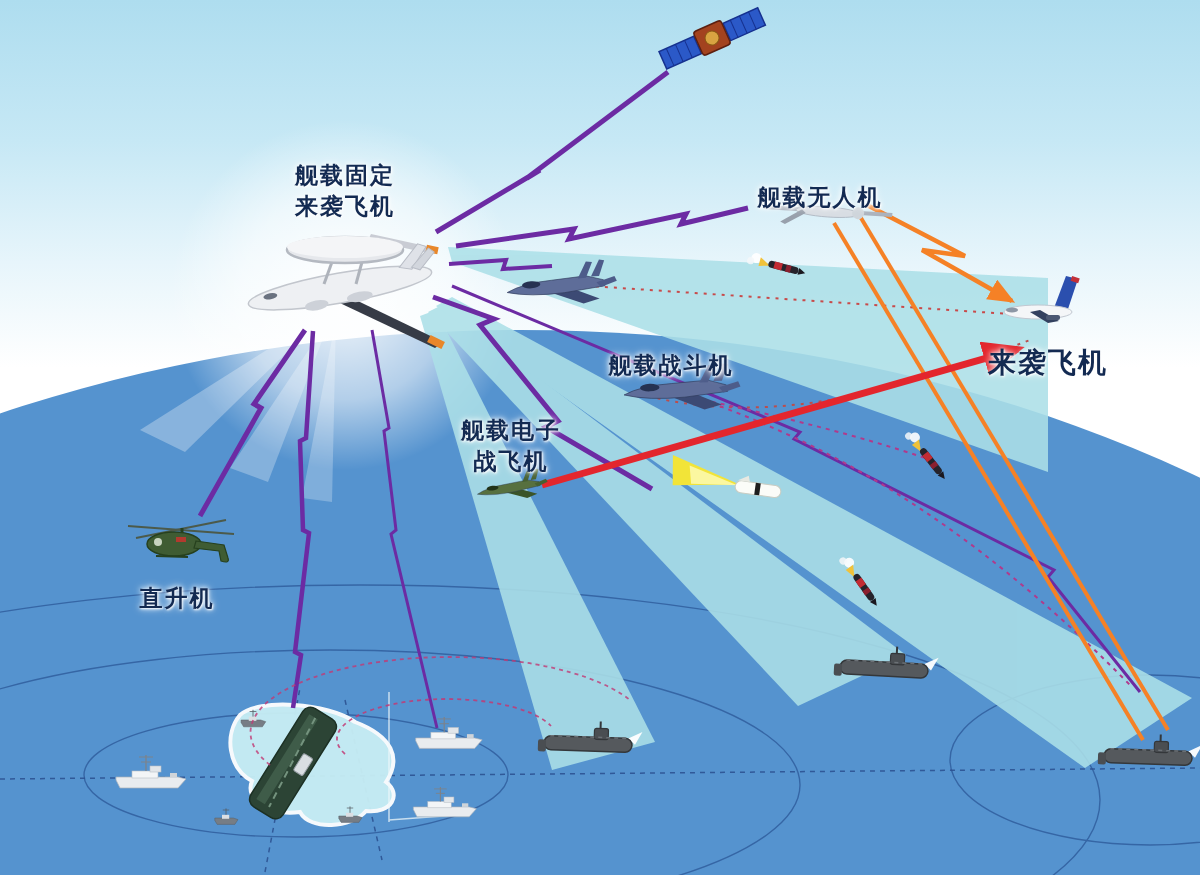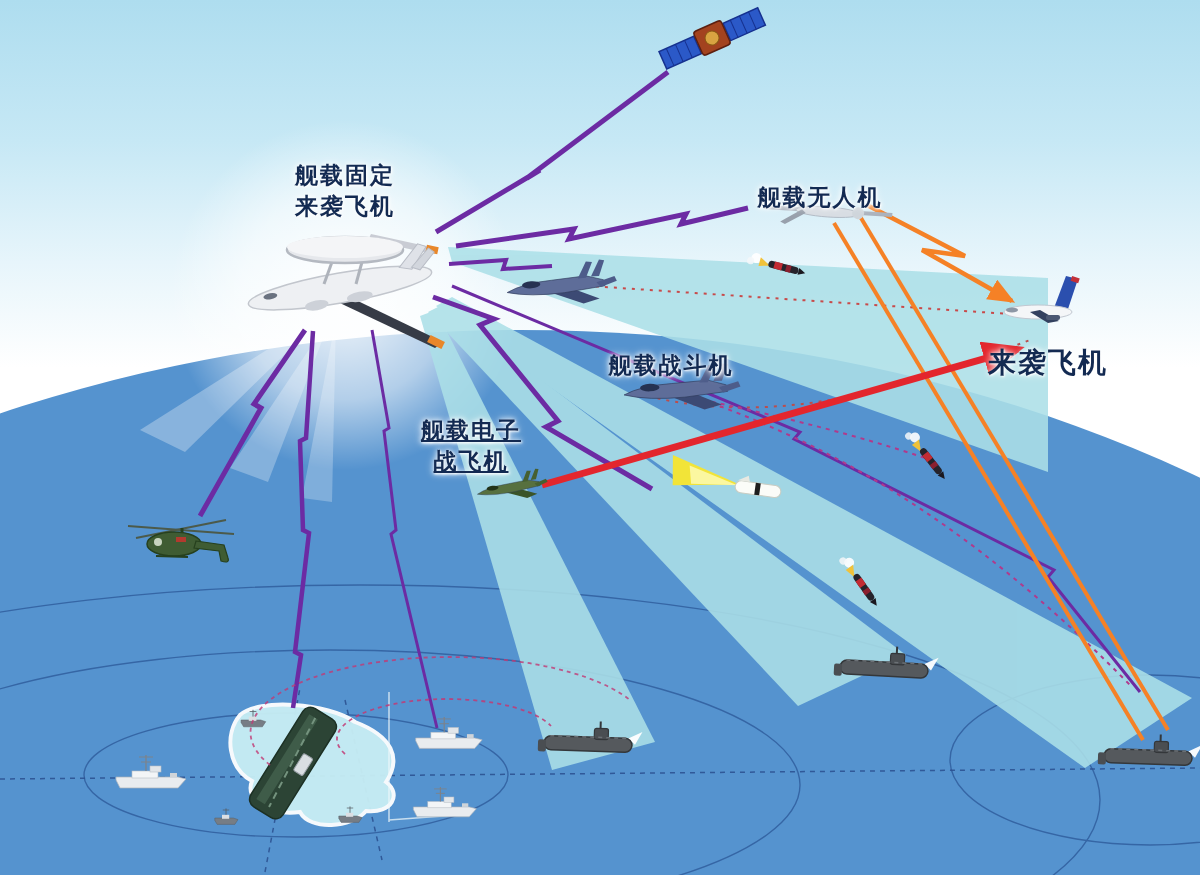--- a/index.html
+++ b/index.html
@@ -260,25 +260,26 @@
 </div>
 
 <div class="lbl" style="left:820px;top:138px;margin-top:44px;">
   <span>舰载无人机</span>
 </div>
 
 <div class="lbl" style="left:630px;top:350px;margin-left:41px;">
   <span>舰载战斗机</span>
 </div>
 
-<div class="lbl" style="left:471px;top:415px;text-decoration:underline;">
+<div class="lbl" style="left:511px;top:415px;">
   <div>舰载电子</div>
   <div>战飞机</div>
 </div>
 
 <div class="lbl" style="left:1048px;top:347px;font-size:28px;">
   <span>来袭飞机</span>
 </div>
 
 <div class="lbl" style="left:177px;top:583px;">
+  <div>直升机</div>
 </div>
 
 </div>
 
 </body></html>

